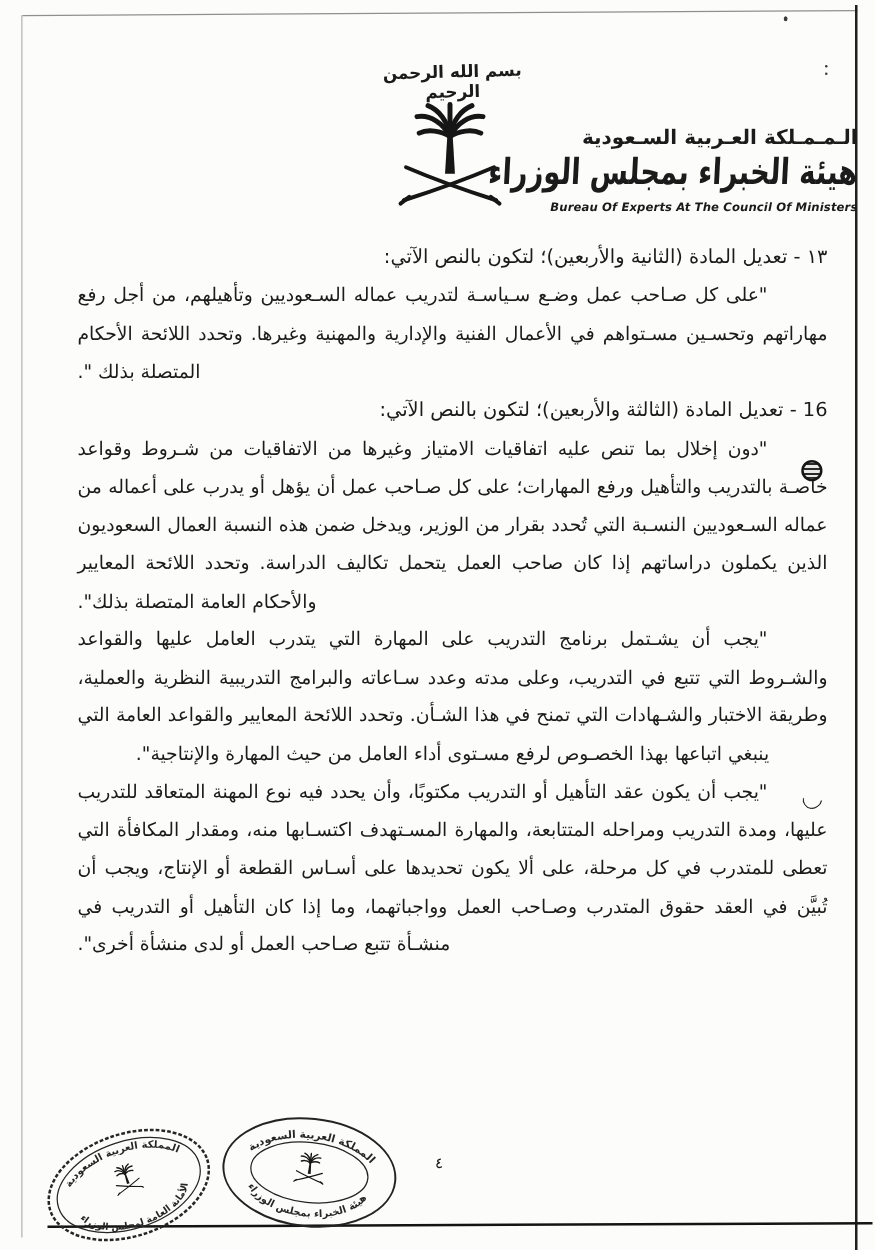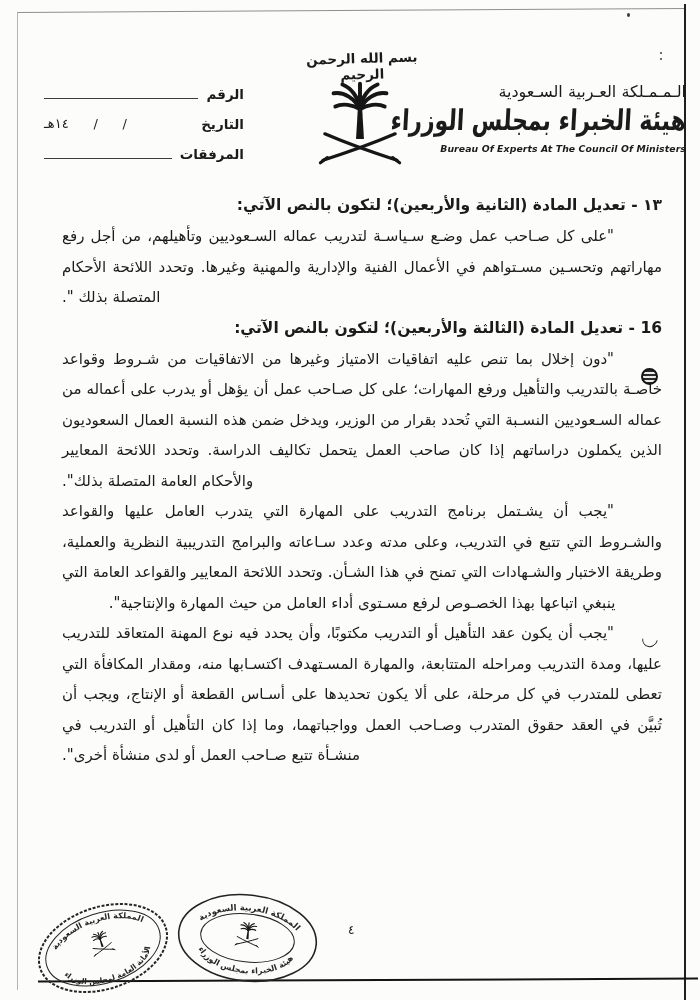--- a/index.html
+++ b/index.html
@@ -13,34 +13,34 @@
   .b-left  { position:absolute; left:17px; top:12px; width:1px;  height:978px; background:#b3b3b1; }
   .b-right { position:absolute; left:684px; top:4px; width:2px;  height:996px; background:#1f1f1f; }
   .b-bottom{ position:absolute; left:38px; top:979px; width:660px; height:2px; background:#141414; transform:rotate(-0.25deg); }
 
   
   .basmala { position:absolute; left:290px; top:50px; width:144px; text-align:center;
              font-weight:bold; font-size:13.5px; transform:rotate(-1.5deg); letter-spacing:-0.5px; }
   .emblem  { position:absolute; left:316px; top:80px; width:88px; height:90px; }
 
   .org-block { position:absolute; left:438px; top:82px; width:248px; text-align:right; direction:rtl; }
-  .kingdom   { font-size:16px; font-weight:normal; letter-spacing:0.3px; }
+  .kingdom   { font-size:16px; font-weight:bold; letter-spacing:0.3px;margin-top:18px; }
   .bureau-ar { font-size:22px; font-weight:bold; line-height:1.25; transform:scaleY(1.3) skewX(-4deg);
                transform-origin:right center; margin:6px 0 8px; white-space:nowrap; }
   .bureau-en { direction:ltr; font-size:9.3px; font-weight:bold; letter-spacing:0.1px;font-style:italic; }
 
   .meta { position:absolute; left:44px; top:84px; width:200px; direction:rtl; }
   .meta-row { display:flex; align-items:flex-end; height:18px; margin-bottom:12px; }
   .meta-label { font-size:13.5px; font-weight:600; white-space:nowrap; }
   .meta-line  { flex:1; border-bottom:1.3px solid #3c3c3c; margin:0 8px 3px 0; }
   .date-val   { flex:1; direction:rtl; text-align:left; white-space:pre; font-size:13px; padding-bottom:1px; }
 
   
   .main { position:absolute; left:62px; top:190px; width:600px; direction:rtl; }
-  .sec-h { font-size:15.5px; font-weight:bold; line-height:31px; }
+  .sec-h { font-size:15.5px; font-weight:normal; line-height:31px; }
   .sec-b { font-size:15px; line-height:30.5px; text-align:justify; text-align-last:left; text-indent:48px; }
   .sec-b.center-last { text-align-last:center; }
 
   .page-num { position:absolute; left:348px; top:923px; font-size:12px; }
 
   
   .mark-hole { position:absolute; left:641px; top:368px; width:17px; height:17px; border-radius:50%;
                border:2px solid #151515; background:repeating-linear-gradient(180deg,#2a2a2a 0 2px,#e9e9e7 2px 4px); }
   .mark-arc  { position:absolute; left:642px; top:632px; width:16px; height:15px; border-radius:50%;
                border:1.6px solid #2a2a2a; border-top-color:transparent; border-right-color:transparent;
@@ -93,34 +93,20 @@
   <svg class="emblem" viewBox="0 0 100 100">
     <use href="#palmShape"></use>
   </svg>
 
   <div class="org-block">
     <div class="kingdom">الـمـمـلكة العـربية السـعودية</div>
     <div class="bureau-ar">هيئة الخبراء بمجلس الوزراء</div>
     <div class="bureau-en">Bureau Of Experts At The Council Of Ministers</div>
   </div>
 
-  <div class="meta">
-    <div class="meta-row">
-      <span class="meta-label">الرقم</span>
-      <span class="meta-line"></span>
-    </div>
-    <div class="meta-row">
-      <span class="meta-label">التاريخ</span>
-      <span class="date-val">/      /      ١٤هـ</span>
-    </div>
-    <div class="meta-row">
-      <span class="meta-label">المرفقات</span>
-      <span class="meta-line"></span>
-    </div>
-  </div>
 
   <div class="main">
     <div class="sec">
       <div class="sec-h">١٣ - تعديل المادة (الثانية والأربعين)؛ لتكون بالنص الآتي:</div>
       <p class="sec-b">"على كل صـاحب عمل وضـع سـياسـة لتدريب عماله السـعوديين وتأهيلهم، من أجل رفع مهاراتهم وتحسـين مسـتواهم في الأعمال الفنية والإدارية والمهنية وغيرها. وتحدد اللائحة الأحكام المتصلة بذلك ".</p>
     </div>
     <div class="sec">
       <div class="sec-h">16 - تعديل المادة (الثالثة والأربعين)؛ لتكون بالنص الآتي:</div>
       <p class="sec-b">"دون إخلال بما تنص عليه اتفاقيات الامتياز وغيرها من الاتفاقيات من شـروط وقواعد خاصـة بالتدريب والتأهيل ورفع المهارات؛ على كل صـاحب عمل أن يؤهل أو يدرب على أعماله من عماله السـعوديين النسـبة التي تُحدد بقرار من الوزير، ويدخل ضمن هذه النسبة العمال السعوديون الذين يكملون دراساتهم إذا كان صاحب العمل يتحمل تكاليف الدراسة. وتحدد اللائحة المعايير والأحكام العامة المتصلة بذلك".</p>
     </div>

